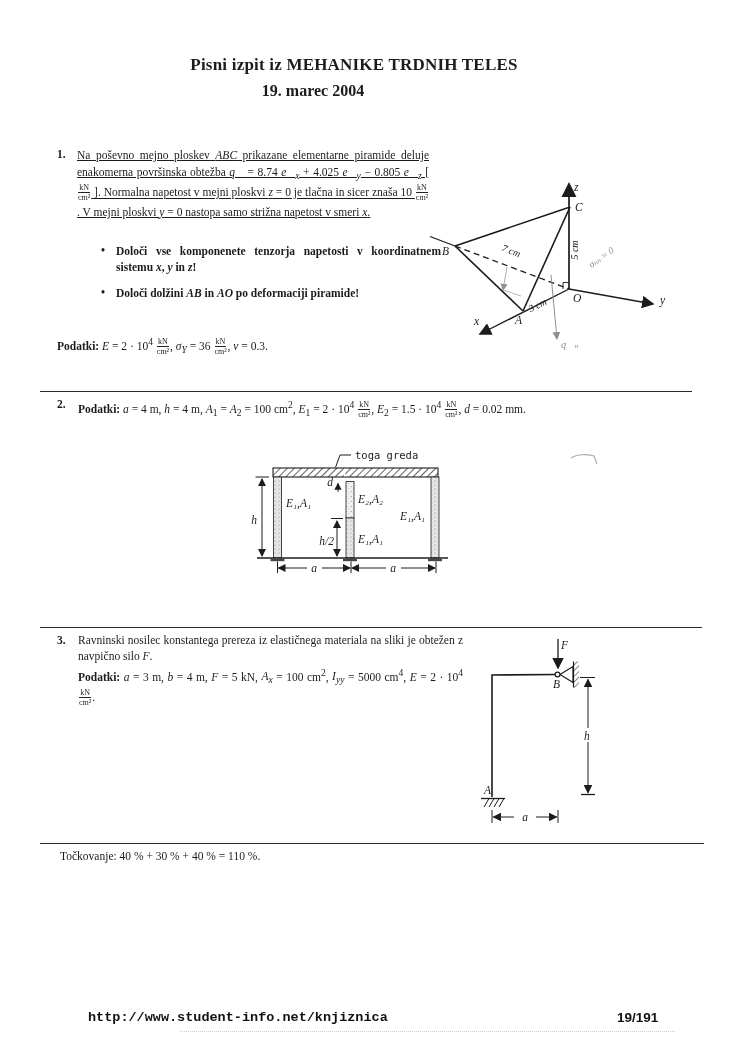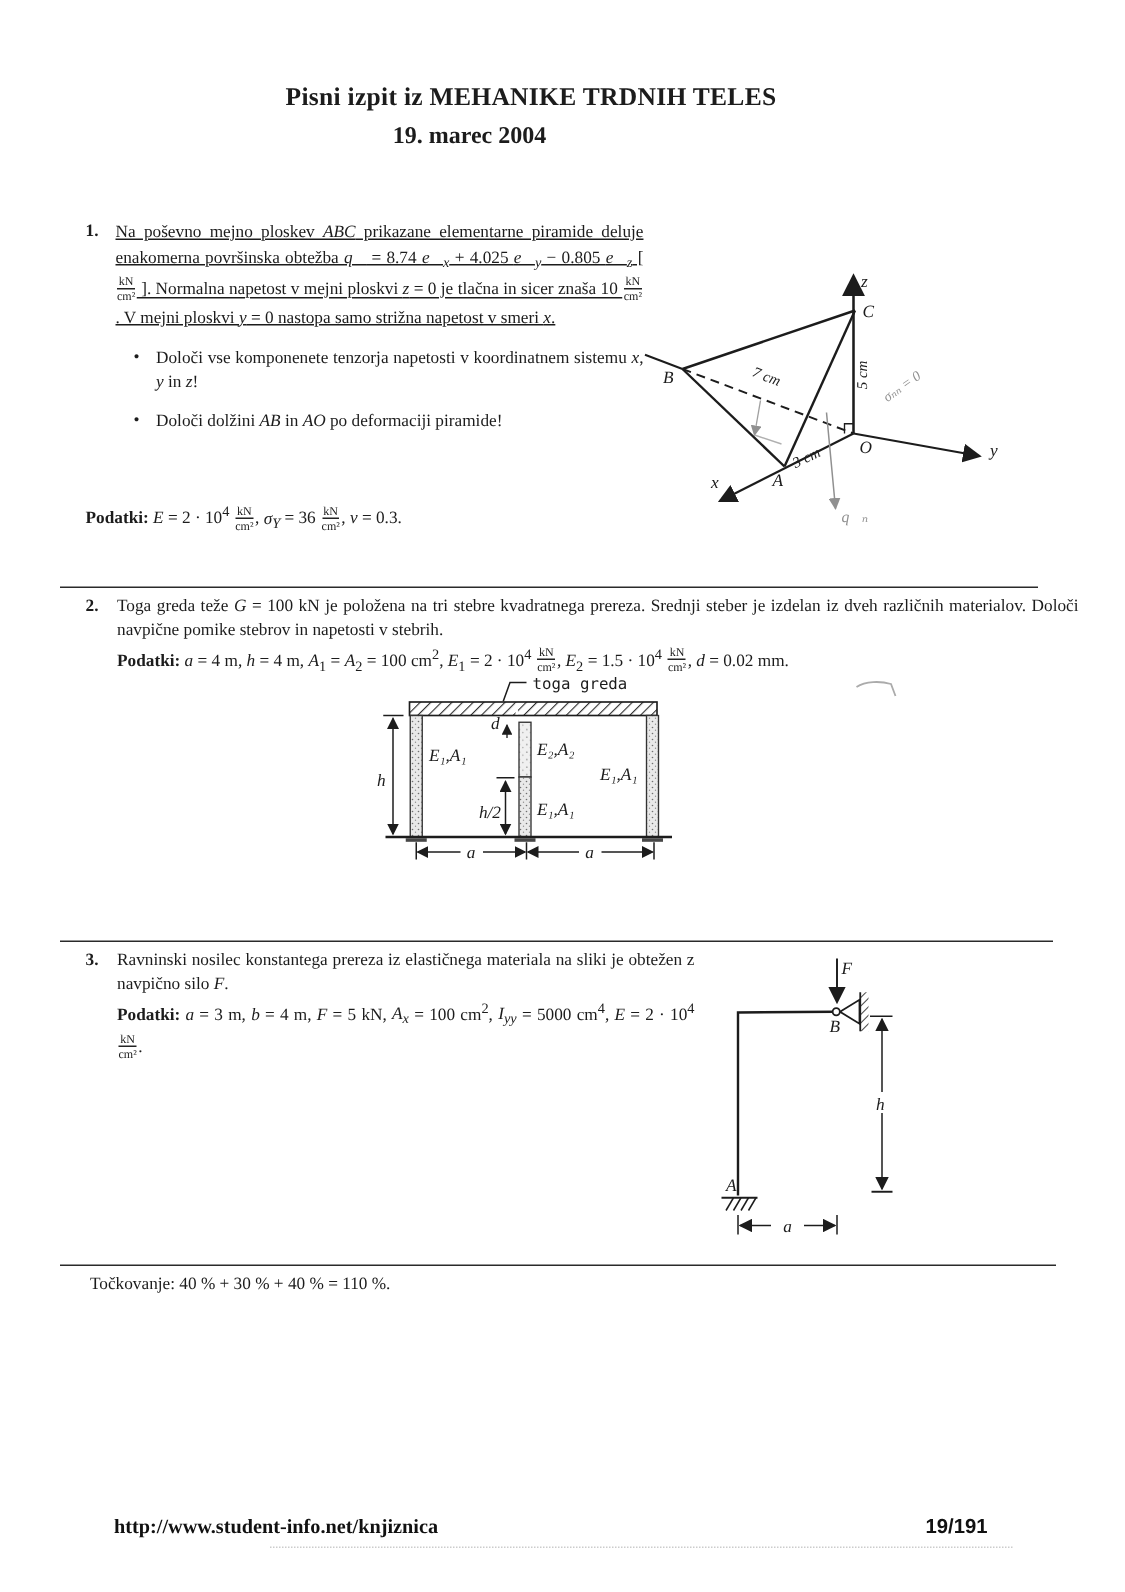--- a/index.html
+++ b/index.html
@@ -6,30 +6,30 @@
   .page{position:relative;width:750px;height:1061px;background:#ffffff;overflow:hidden;
         font-family:"Liberation Serif","DejaVu Serif",serif;color:#1c1c1c;}
   .abs{position:absolute;}
   .title{position:absolute;top:55px;left:0;width:656px;text-align:center;
          font-weight:bold;font-size:17px;letter-spacing:.2px;margin-left:26px;}
   .date{position:absolute;top:82px;left:0;width:626px;text-align:center;
         font-weight:bold;font-size:16px;}
   .pnum{position:absolute;font-weight:bold;font-size:11.5px;}
   .ptext{position:absolute;font-size:11.5px;line-height:17px;text-align:justify;text-decoration:underline;}
   .ptext2{position:absolute;font-size:11.5px;line-height:15.8px;text-align:justify;}
-  .bullets{position:absolute;margin:0;padding:0;list-style:none;font-size:11.5px;
-           line-height:15.5px;text-align:justify;}
+  .bullets{position:absolute;margin:12px;padding:0;list-style:none;font-size:11.5px;
+           line-height:15.5px;text-align:justify;font-weight:bold;}
   .bullets li{margin:0 0 11px 0;padding-left:15px;position:relative;}
   .bullets li::before{content:"\2022";position:absolute;left:0;top:-1px;}
   .podatki-line{position:absolute;font-size:11.5px;white-space:nowrap;}
   .rule{position:absolute;height:0;border-top:1.5px solid #2a2a2a;}
   .fr{display:inline-flex;flex-direction:column;align-items:center;vertical-align:middle;
       font-size:8px;line-height:1.15;margin:0 1px;position:relative;top:-1px;text-align:center;}
   .fr>span:first-child{border-bottom:1px solid #222;padding:0 1px;}
-  .footer-url{position:absolute;left:76px;top:1010px;font-family:Liberation Serif, serif;
+  .footer-url{position:absolute;left:88px;top:1010px;font-family:Liberation Mono, monospace;
               font-weight:bold;font-size:13.5px;color:#111;}
   .footer-page{position:absolute;left:617px;top:1010px;font-family:"Liberation Sans","DejaVu Sans",sans-serif;
                font-weight:bold;font-size:13.5px;color:#111;}
   .scan-dots{position:absolute;left:180px;top:1031px;width:495px;height:0;border-top:1px dotted #cccccc;}
   svg text{font-family:"Liberation Serif","DejaVu Serif",serif;}
   .lbl{font-style:italic;font-size:11.5px;fill:#1c1c1c;}
   .dim{font-style:italic;font-size:10px;fill:#1c1c1c;}
   .pencil{fill:#909090;font-style:italic;}
   .mono{font-family:"DejaVu Sans Mono","Liberation Mono",monospace;font-size:10.5px;fill:#1c1c1c;}
 </style>
@@ -99,21 +99,20 @@
       <path d="M83,140 L101,146" stroke="#b0b0b0" stroke-width="0.9" fill="none"></path>
       <text class="pencil" font-size="10.5" x="141" y="198">q⃗ₙ</text>
       <text class="pencil" font-size="9.5" text-anchor="middle" transform="translate(183,110) rotate(-35)">σₙₙ = 0</text>
     </g>
   </svg>
 
   <div class="rule" style="left:40px;top:391px;width:652px"></div>
 
   <div class="pnum" style="left:57px;top:398px">2.</div>
   <div class="ptext2" style="left:78px;top:397px;width:641px">
-    <div>Toga greda teže <i>G</i> = 100 kN je položena na tri stebre kvadratnega prereza. Srednji steber je izdelan iz dveh različnih materialov. Določi navpične pomike stebrov in napetosti v stebrih.</div>
     <div><b>Podatki:</b> <i>a</i> = 4 m, <i>h</i> = 4 m, <i>A</i><sub>1</sub> = <i>A</i><sub>2</sub> = 100 cm<sup>2</sup>, <i>E</i><sub>1</sub> = 2 · 10<sup>4</sup> <span class="fr">
           <span>kN</span>
           <span>cm²</span>
         </span>, <i>E</i><sub>2</sub> = 1.5 · 10<sup>4</sup> <span class="fr">
           <span>kN</span>
           <span>cm²</span>
         </span>, <i>d</i> = 0.02 mm.</div>
   </div>
 
   <svg class="abs" style="left:230px;top:440px" width="320" height="150" viewBox="0 0 320 150">

